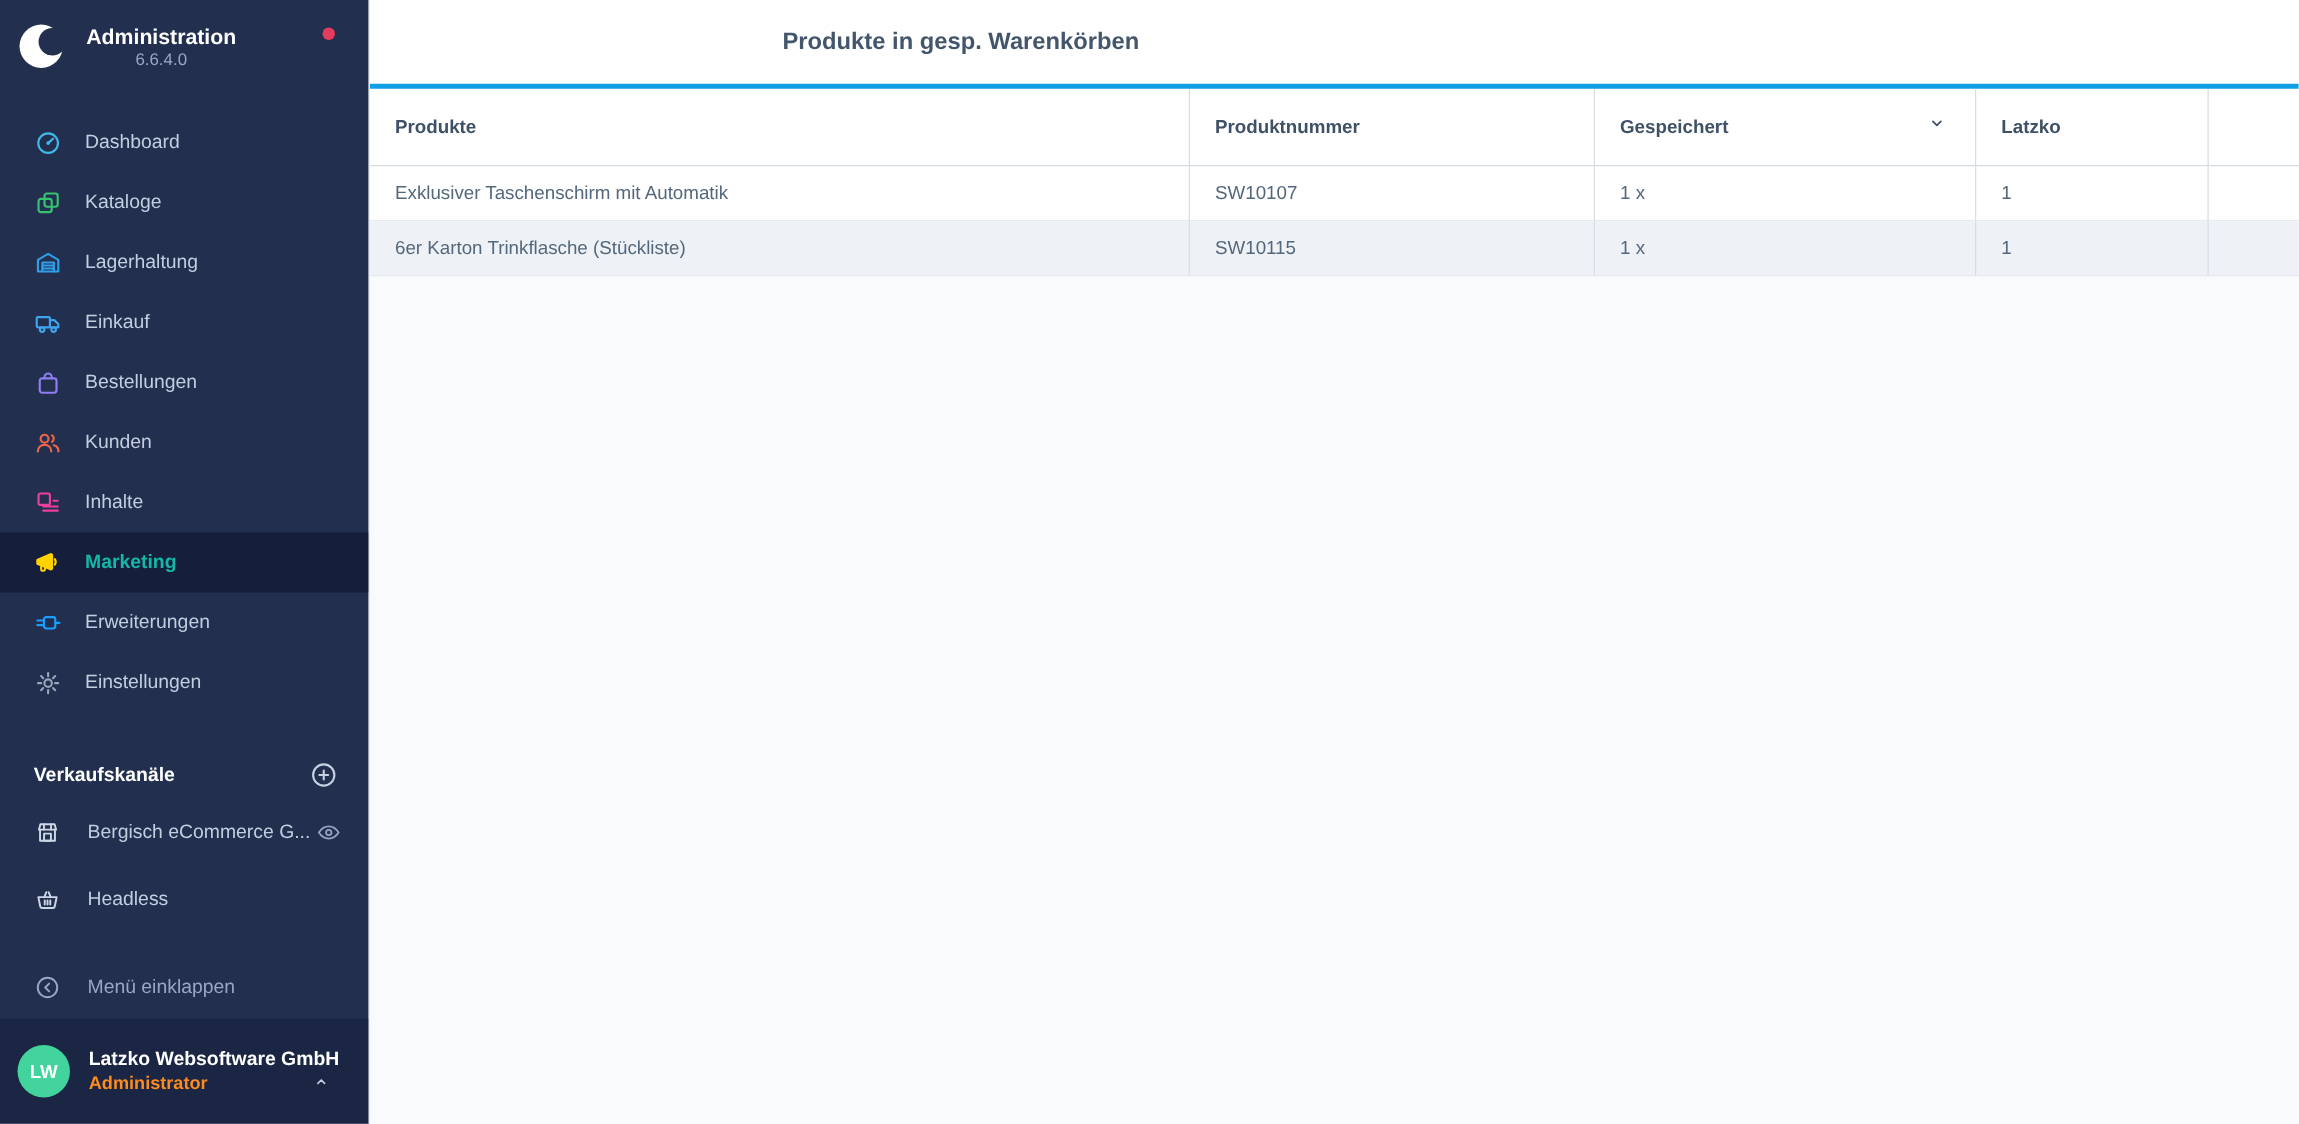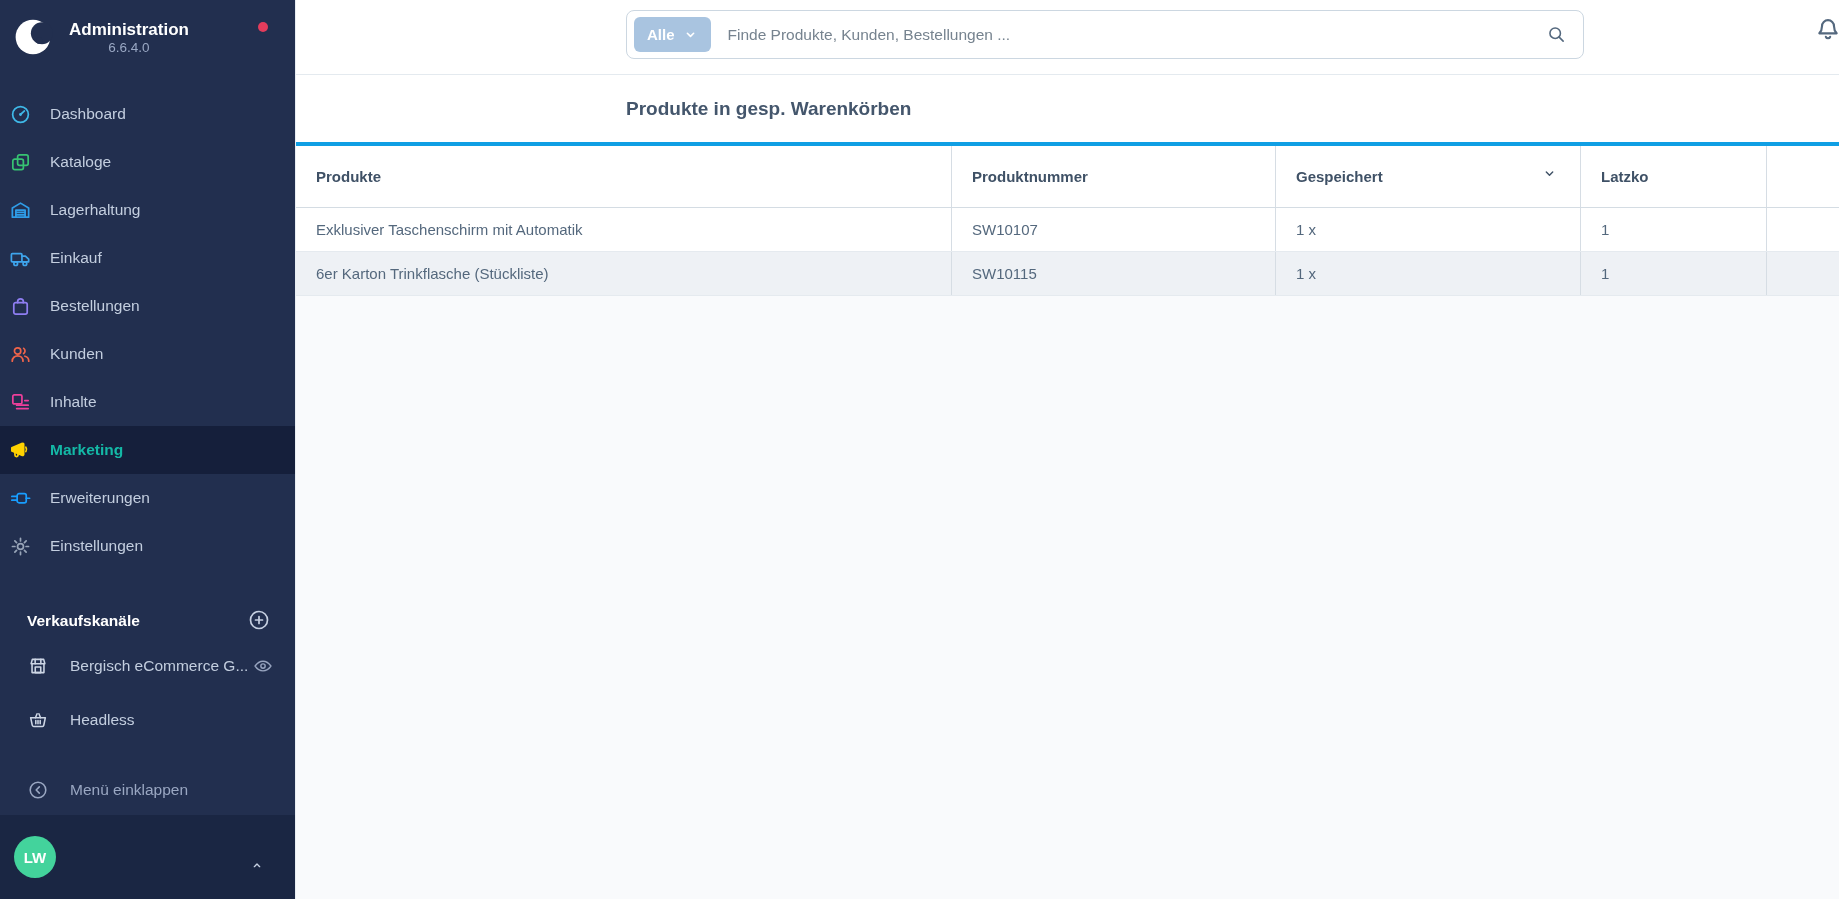--- a/index.html
+++ b/index.html
@@ -9,21 +9,21 @@
 
   
   .sidebar { position:absolute; left:0; top:0; bottom:0; width:295px; background:#222f4f; color:#c3cedf; display:flex; flex-direction:column; }
   .logo-block { position:relative; display:flex; align-items:center; gap:14px; padding:16px 16px 10px 13px;text-align:center; }
   .logo-mark { width:42px; height:42px; flex:0 0 auto; }
   .app-title { color:#fff; font-weight:bold; font-size:17px; line-height:1.25; }
   .app-version { color:#9aa8c4; font-size:13.5px; }
   .notif-dot { position:absolute; left:258px; top:22px; width:10px; height:10px; border-radius:50%; }
 
   .nav { margin-top:22px; }
-  .nav-item { position:relative; display:flex; align-items:center; height:48px; padding-left:8px; cursor:pointer; }
+  .nav-item { position:relative; display:flex; align-items:center; height:48px; padding-left:26px; cursor:pointer; }
   .nav-item .icn { width:24px; height:24px; margin-right:18px; display:flex; align-items:center; justify-content:center; }
   .nav-item .lbl { font-size:15.5px; color:#c3cedf; }
   .nav-item.active { background:#151f3b; }
   .nav-item.active .lbl { color:#14b8a6; font-weight:bold; }
   svg { display:block; }
 
   .sc-section { margin-top:36px; }
   .sc-heading { position:relative; display:flex; align-items:center; height:30px; padding-left:27px; }
   .sc-heading .h-lbl { color:#ffffff; font-weight:bold; font-size:15.5px; }
   .sc-plus { position:absolute; right:24px; top:2px; color:#c6d0e2; cursor:pointer; }
@@ -241,55 +241,34 @@
         <svg viewBox="0 0 24 24" width="22" height="22" fill="none" stroke="currentColor" stroke-width="1.7" stroke-linecap="round" stroke-linejoin="round">
             <circle cx="12" cy="12" r="8.5"></circle>
             <path d="M13.4 8.6 L10 12 l3.4 3.4"></path>
           </svg>
       </span>
       <span class="lbl">Menü einklappen</span>
     </div>
 
     <div class="user-block">
       <div class="avatar" style="background: rgb(67, 211, 156);">LW</div>
+      <div class="user-meta">
+        <div class="user-name">Latzko Websoftware GmbH</div>
+        <div class="user-role" style="color: rgb(255, 138, 30);">Administrator</div>
+      </div>
       <span class="user-caret">
         <svg viewBox="0 0 24 24" width="16" height="16" fill="none" stroke="currentColor" stroke-width="2" stroke-linecap="round" stroke-linejoin="round">
             <path d="M8 14.5 l4-4 4 4"></path>
           </svg>
       </span>
     </div>
   </aside>
 
   <div class="main">
 
-    <div class="topbar">
-      <div class="searchbox">
-        <div class="filter-chip" style="background: rgb(169, 196, 224);">
-          <span>Alle</span>
-          <span>
-            <svg viewBox="0 0 24 24" width="15" height="15" fill="none" stroke="#ffffff" stroke-width="2.6" stroke-linecap="round" stroke-linejoin="round">
-                <path d="M7 10 l5 5 5-5"></path>
-              </svg>
-          </span>
-        </div>
-        <input class="search-input" type="text" placeholder="Finde Produkte, Kunden, Bestellungen ..." style="">
-        <span class="search-glass">
-          <svg viewBox="0 0 24 24" width="21" height="21" fill="none" stroke="currentColor" stroke-width="1.8" stroke-linecap="round">
-              <circle cx="10.5" cy="10.5" r="6"></circle>
-              <path d="M15 15 L19.6 19.6"></path>
-            </svg>
-        </span>
-      </div>
-      <span class="bell">
-        <svg viewBox="0 0 24 24" width="32" height="32" fill="none" stroke="currentColor" stroke-width="1.6" stroke-linecap="round" stroke-linejoin="round">
-            <path d="M18.5 16 H5.5 c1.3-1.4 2-2.6 2-5.4 a4.5 4.5 0 0 1 9 0 c0 2.8 0.7 4 2 5.4 Z"></path>
-            <path d="M10.4 18.6 a1.7 1.7 0 0 0 3.2 0"></path>
-          </svg>
-      </span>
-    </div>
 
     <div class="smartbar" style="border-bottom-color: rgb(16, 159, 228);">
       <div class="page-title">Produkte in gesp. Warenkörben</div>
     </div>
 
     <div class="grid">
       <div class="g-row g-head">
         <div class="cell c1">Produkte</div>
         <div class="cell c2">Produktnummer</div>
         <div class="cell c3">

